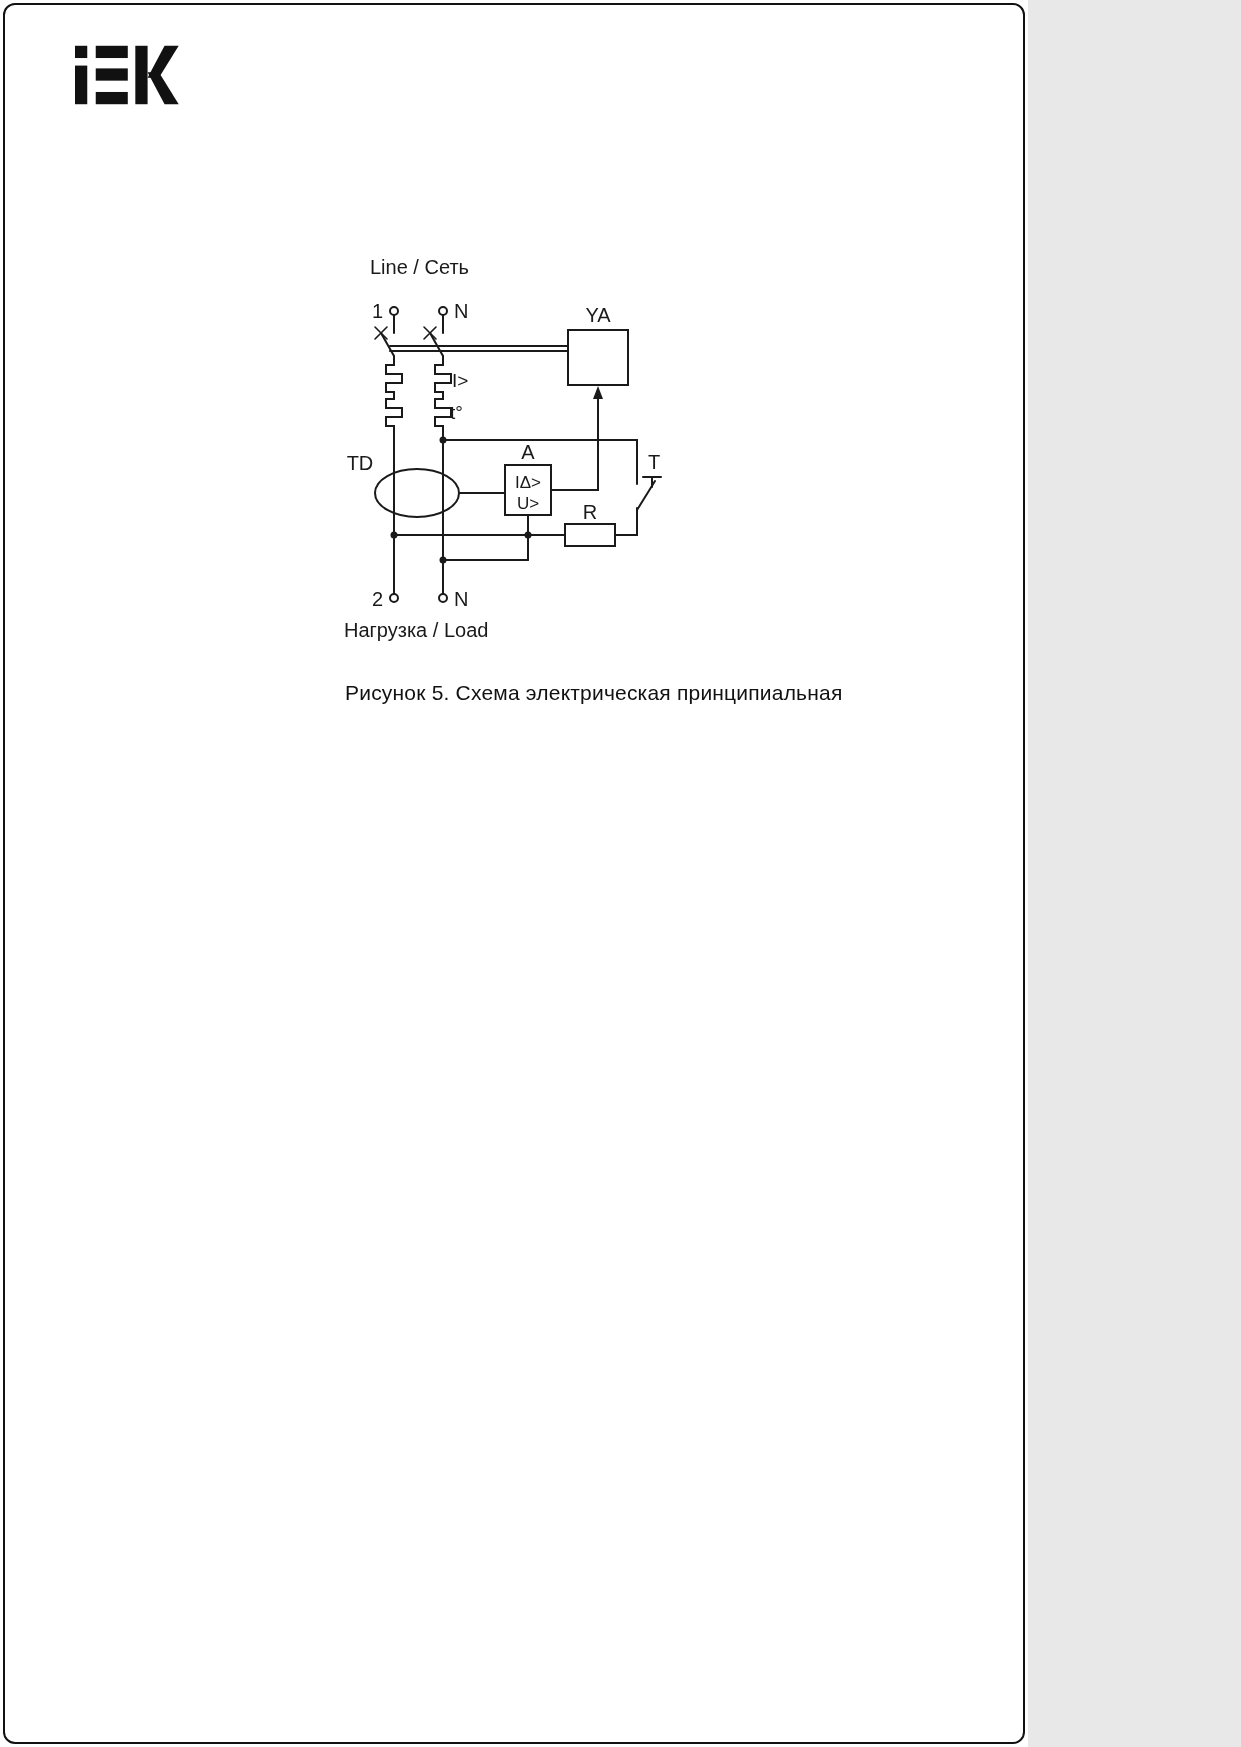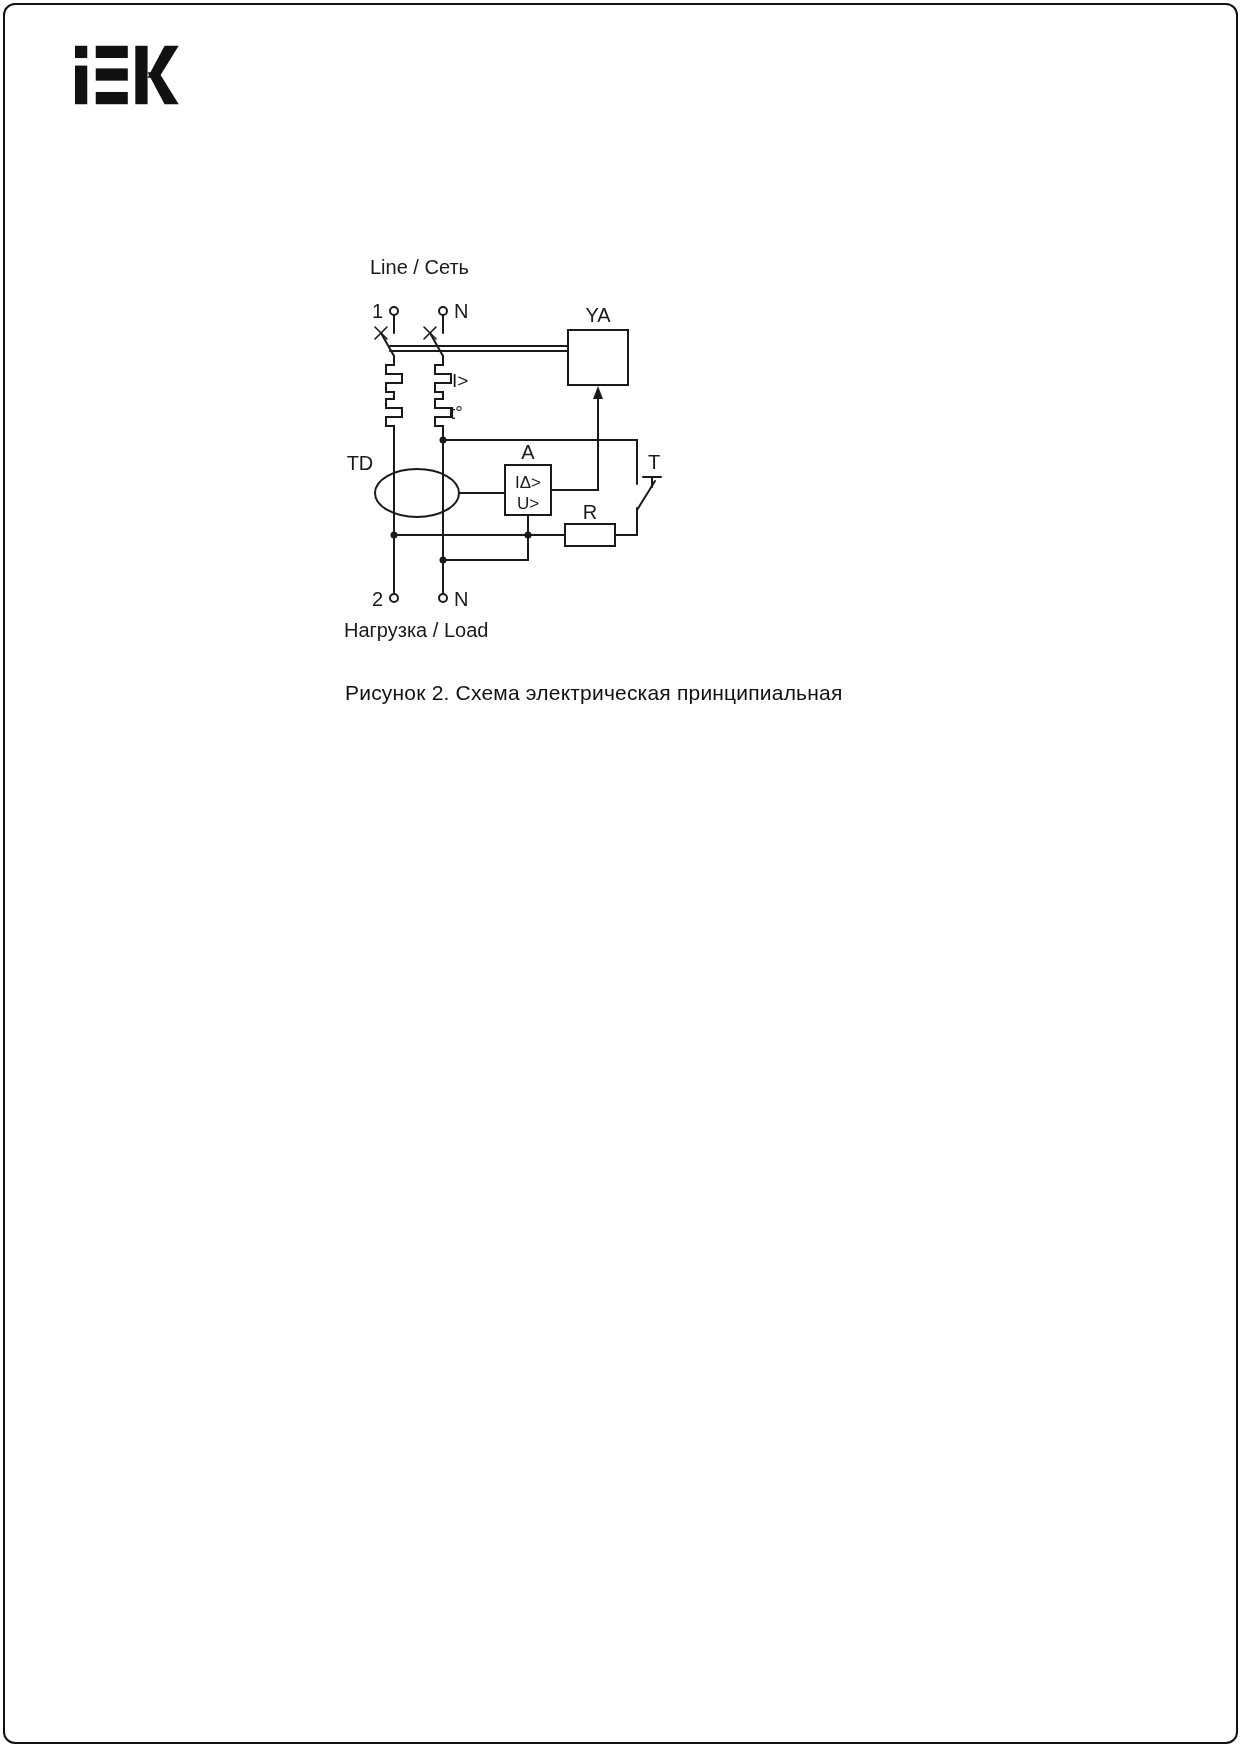--- a/index.html
+++ b/index.html
@@ -1,18 +1,18 @@
 <!DOCTYPE html>
 <html><head>
 <meta charset="utf-8">
 <style>
   html,body{margin:0;padding:0;background:#e8e8e8;}
   .page{
     position:relative;
-    width:1241px;height:1747px;
+    width:1028px;height:1747px;
     background:#ffffff;
     font-family:"Liberation Sans", sans-serif;
     color:#1a1a1a;
     overflow:hidden;
   }
   .page-frame{
     position:absolute;
     left:3px;top:3px;right:3px;bottom:3px;
     border:2px solid #111111;
     border-radius:12px;
@@ -137,15 +137,15 @@
       <text x="528" y="488" font-size="17" text-anchor="middle">IΔ&gt;</text>
       <text x="528" y="509" font-size="17" text-anchor="middle">U&gt;</text>
       <text x="648" y="469" font-size="20">T</text>
       <text x="590" y="519" font-size="20" text-anchor="middle">R</text>
       <text x="383" y="606" font-size="20" text-anchor="end">2</text>
       <text x="454" y="606" font-size="20">N</text>
       <text x="344" y="637" font-size="20">Нагрузка / Load</text>
     </svg>
   </div>
 
-  <div class="caption">Рисунок 2. Схема электрическая принципиальная</div>
+  <div class="caption">Рисунок 5. Схема электрическая принципиальная</div>
 
 </div>
 
 </body></html>

